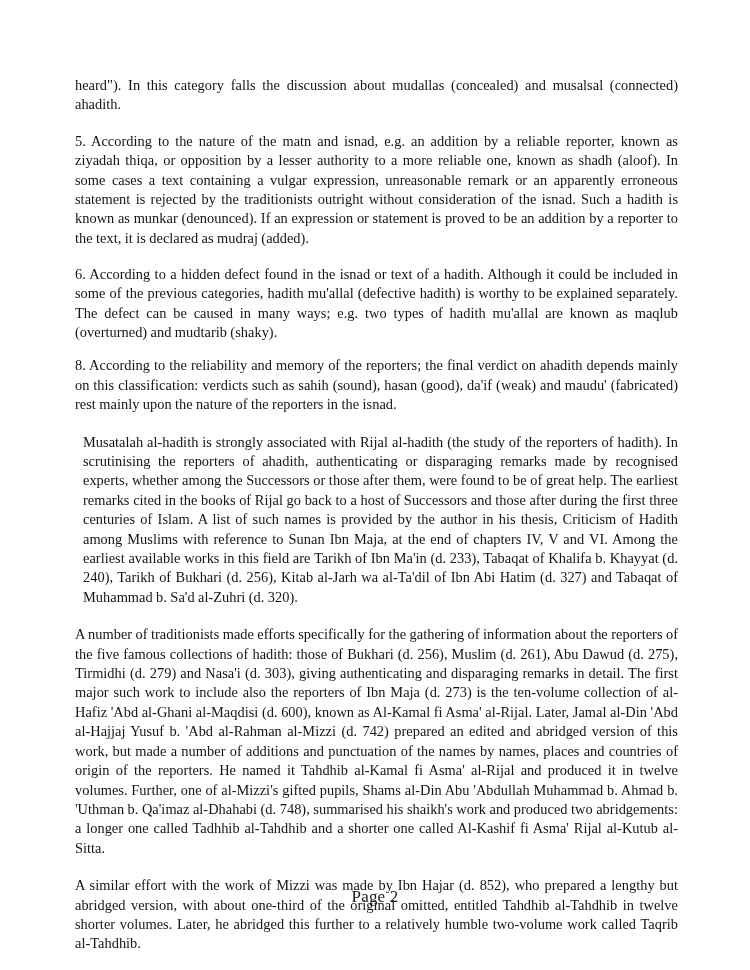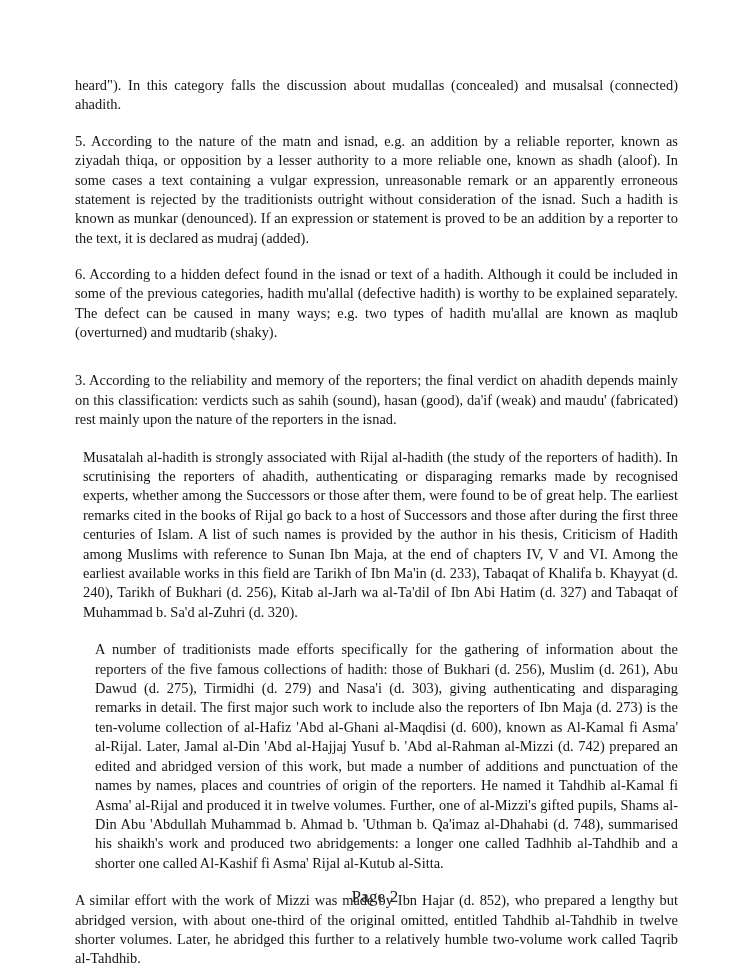--- a/index.html
+++ b/index.html
@@ -45,24 +45,24 @@
     letter-spacing: 0.02px;
   }
 
   .para:last-child {
     margin-bottom: 0;
   }
 
   
   .para-1 { margin-bottom: 17px; }
   .para-2 { }
-  .para-3 { margin-bottom: 29px; }
+  .para-3 { margin-bottom: 14px; }
   .para-4 { margin-bottom: 18px; }
   .para-5 { margin-bottom: 18px; margin-left: 8px; }
-  .para-6 { margin-bottom: 18px; margin-left: 20px; }
+  .para-6 { margin-bottom: 18px; }
 
   .footer {
     position: absolute;
     left: 0;
     top: 888px;
     width: 750px;
     text-align: center;
   }
   .footer-text {
     font-family: "Liberation Serif", "DejaVu Serif", serif;
@@ -78,21 +78,21 @@
 <div class="page">
 
   <div class="text-column">
 
     <p class="para para-1">heard"). In this category falls the discussion about mudallas (concealed) and musalsal (connected) ahadith.</p>
 
     <p class="para para-2">5. According to the nature of the matn and isnad, e.g. an addition by a reliable reporter, known as ziyadah thiqa, or opposition by a lesser authority to a more reliable one, known as shadh (aloof). In some cases a text containing a vulgar expression, unreasonable remark or an apparently erroneous statement is rejected by the traditionists outright without consideration of the isnad. Such a hadith is known as munkar (denounced). If an expression or statement is proved to be an addition by a reporter to the text, it is declared as mudraj (added).</p>
 
     <p class="para para-3">6. According to a hidden defect found in the isnad or text of a hadith. Although it could be included in some of the previous categories, hadith mu'allal (defective hadith) is worthy to be explained separately. The defect can be caused in many ways; e.g. two types of hadith mu'allal are known as maqlub (overturned) and mudtarib (shaky).</p>
 
-    <p class="para para-4">3. According to the reliability and memory of the reporters; the final verdict on ahadith depends mainly on this classification: verdicts such as sahih (sound), hasan (good), da'if (weak) and maudu' (fabricated) rest mainly upon the nature of the reporters in the isnad.</p>
+    <p class="para para-4">8. According to the reliability and memory of the reporters; the final verdict on ahadith depends mainly on this classification: verdicts such as sahih (sound), hasan (good), da'if (weak) and maudu' (fabricated) rest mainly upon the nature of the reporters in the isnad.</p>
 
     <p class="para para-5">Musatalah al-hadith is strongly associated with Rijal al-hadith (the study of the reporters of hadith). In scrutinising the reporters of ahadith, authenticating or disparaging remarks made by recognised experts, whether among the Successors or those after them, were found to be of great help. The earliest remarks cited in the books of Rijal go back to a host of Successors and those after during the first three centuries of Islam. A list of such names is provided by the author in his thesis, Criticism of Hadith among Muslims with reference to Sunan Ibn Maja, at the end of chapters IV, V and VI. Among the earliest available works in this field are Tarikh of Ibn Ma'in (d. 233), Tabaqat of Khalifa b. Khayyat (d. 240), Tarikh of Bukhari (d. 256), Kitab al-Jarh wa al-Ta'dil of Ibn Abi Hatim (d. 327) and Tabaqat of Muhammad b. Sa'd al-Zuhri (d. 320).</p>
 
     <p class="para para-6">A number of traditionists made efforts specifically for the gathering of information about the reporters of the five famous collections of hadith: those of Bukhari (d. 256), Muslim (d. 261), Abu Dawud (d. 275), Tirmidhi (d. 279) and Nasa'i (d. 303), giving authenticating and disparaging remarks in detail. The first major such work to include also the reporters of Ibn Maja (d. 273) is the ten-volume collection of al-Hafiz 'Abd al-Ghani al-Maqdisi (d. 600), known as Al-Kamal fi Asma' al-Rijal. Later, Jamal al-Din 'Abd al-Hajjaj Yusuf b. 'Abd al-Rahman al-Mizzi (d. 742) prepared an edited and abridged version of this work, but made a number of additions and punctuation of the names by names, places and countries of origin of the reporters. He named it Tahdhib al-Kamal fi Asma' al-Rijal and produced it in twelve volumes. Further, one of al-Mizzi's gifted pupils, Shams al-Din Abu 'Abdullah Muhammad b. Ahmad b. 'Uthman b. Qa'imaz al-Dhahabi (d. 748), summarised his shaikh's work and produced two abridgements: a longer one called Tadhhib al-Tahdhib and a shorter one called Al-Kashif fi Asma' Rijal al-Kutub al-Sitta.</p>
 
     <p class="para para-7">A similar effort with the work of Mizzi was made by Ibn Hajar (d. 852), who prepared a lengthy but abridged version, with about one-third of the original omitted, entitled Tahdhib al-Tahdhib in twelve shorter volumes. Later, he abridged this further to a relatively humble two-volume work called Taqrib al-Tahdhib.</p>
 
   </div>
 
   <div class="footer">

